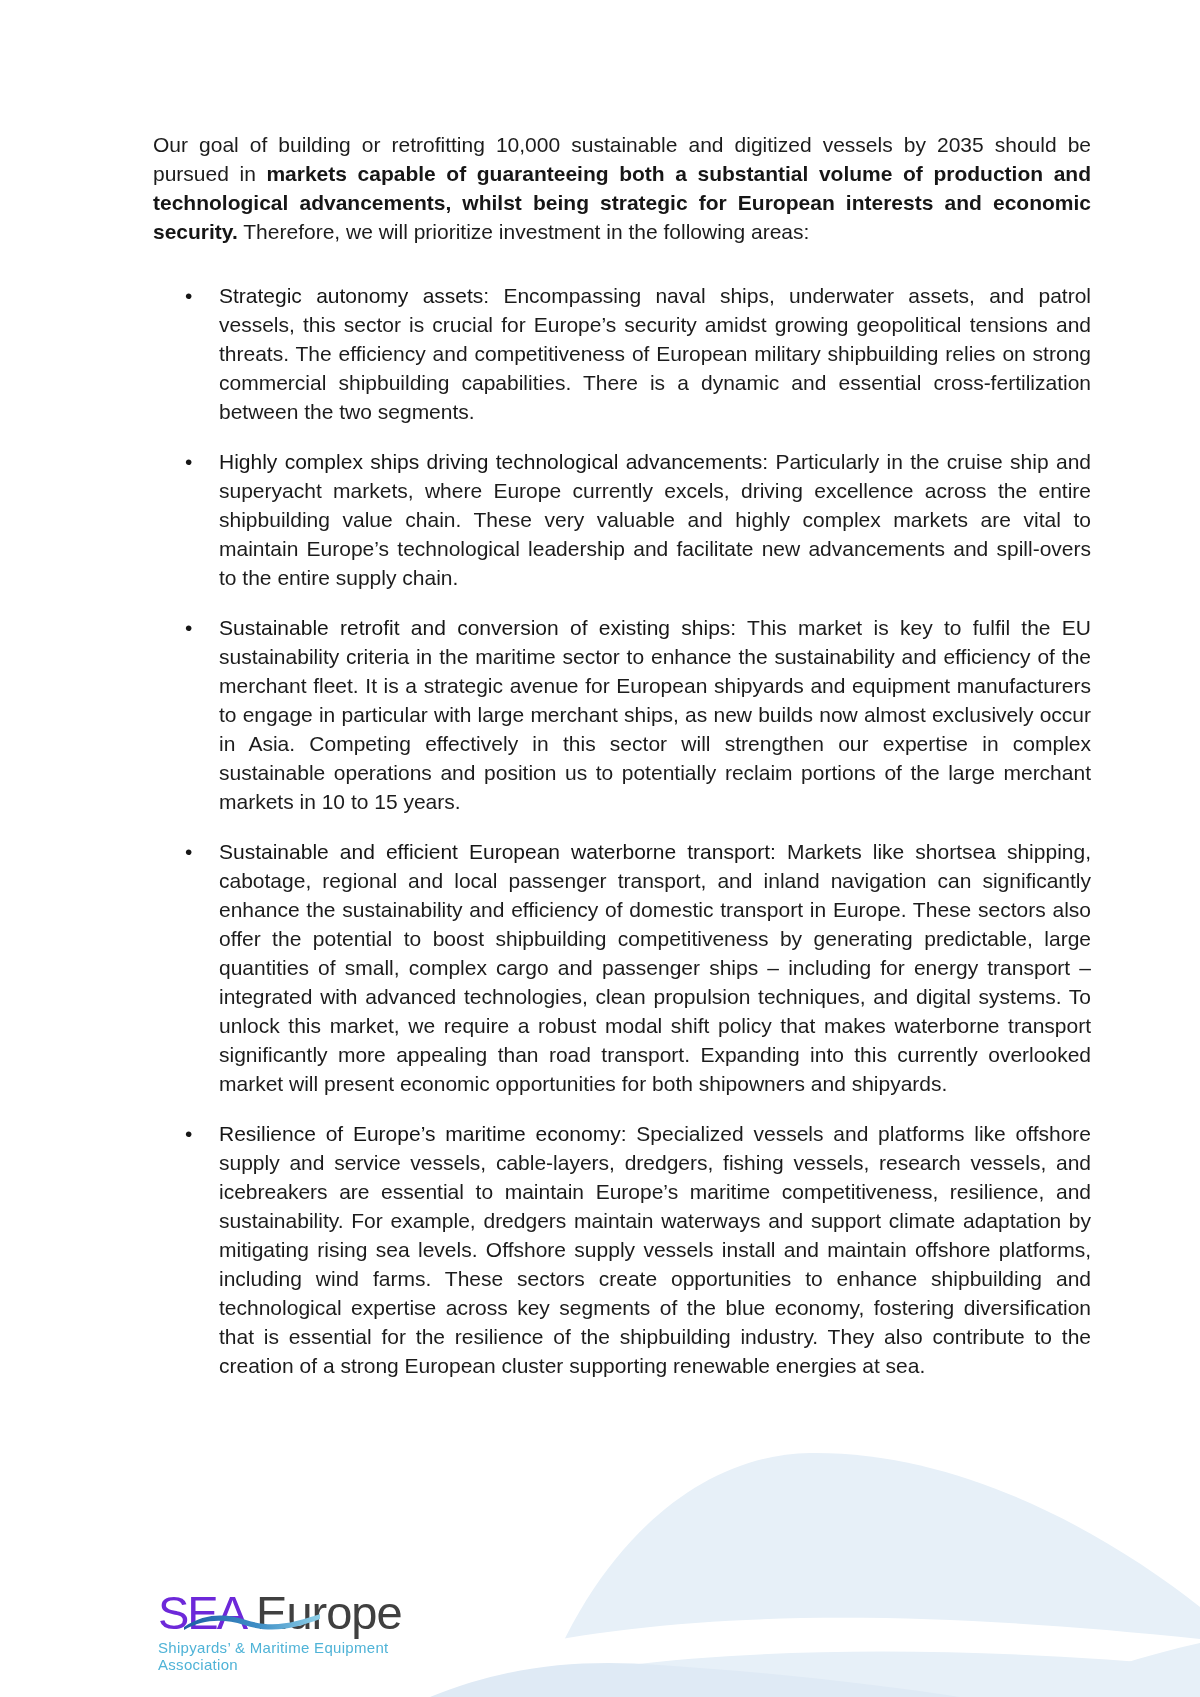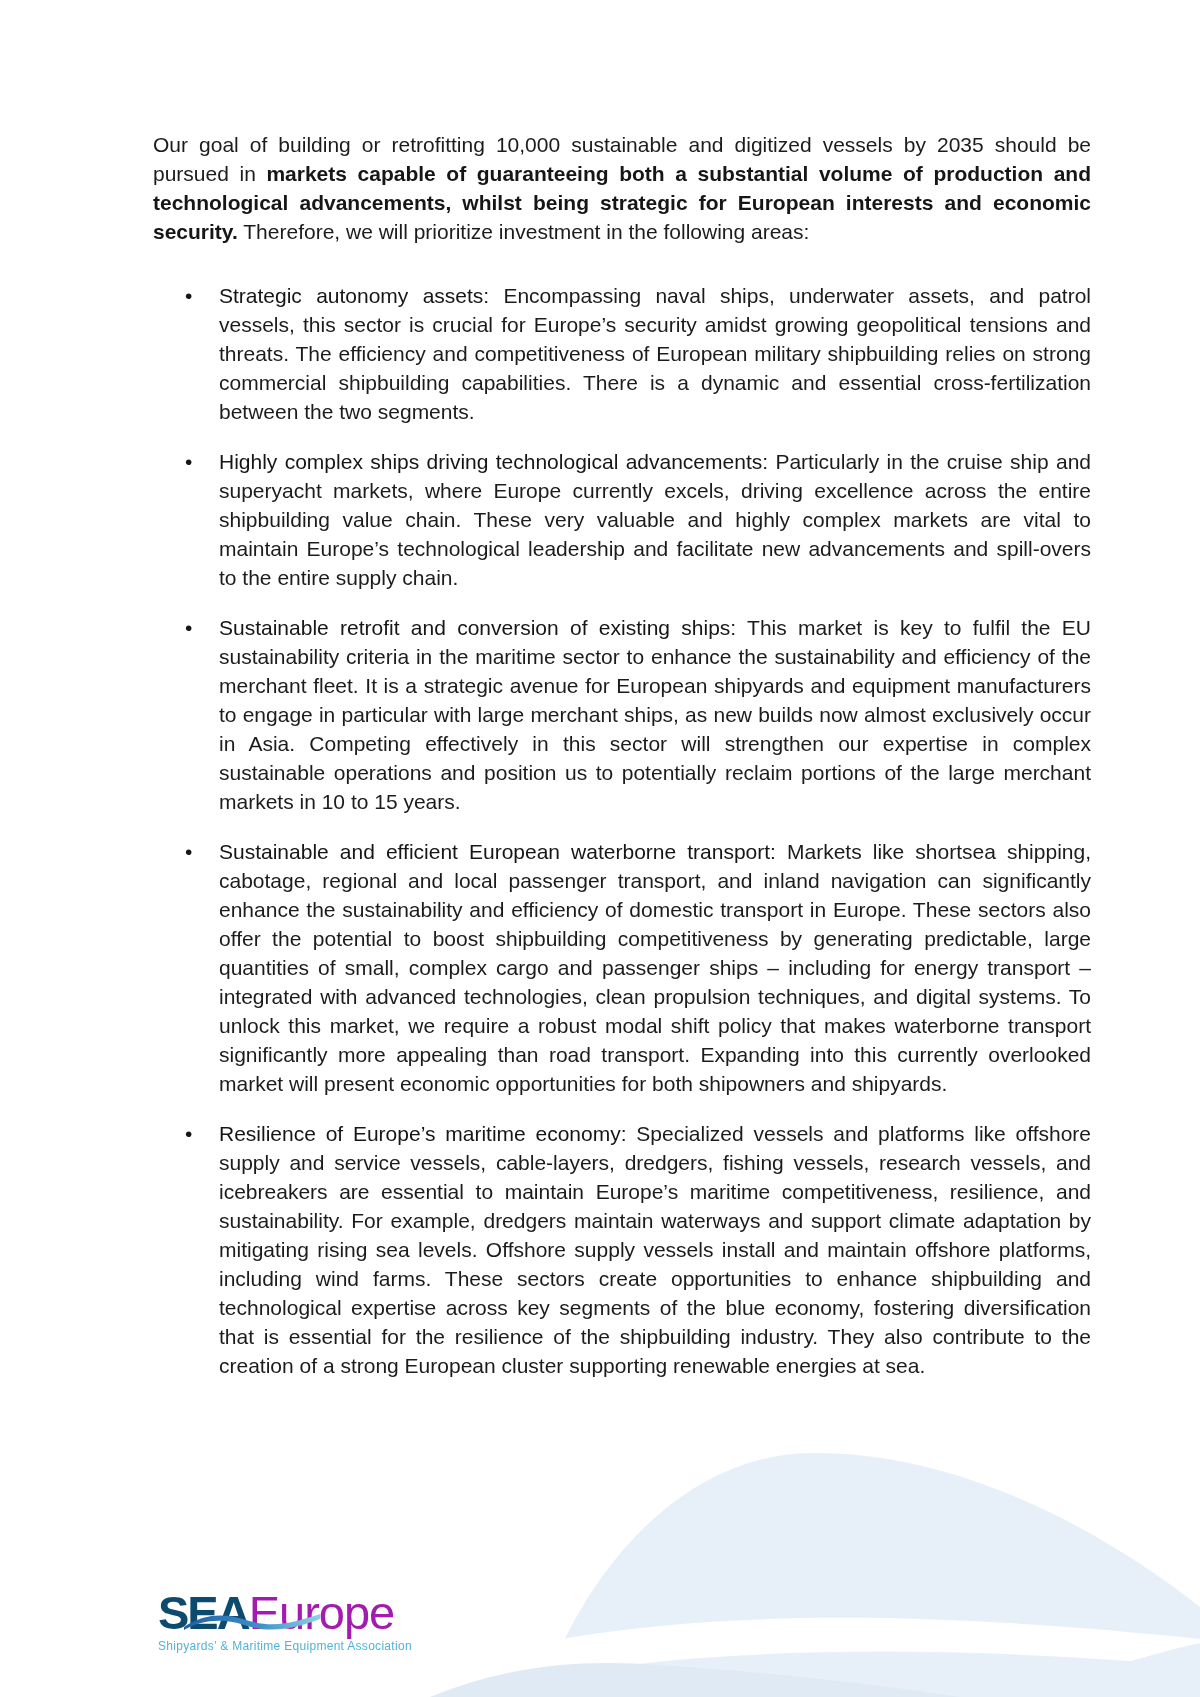--- a/index.html
+++ b/index.html
@@ -69,42 +69,42 @@
     width: 300px;
   }
   .logo-row {
     position: relative;
     display: flex;
     align-items: flex-end;
     white-space: nowrap;
   }
   .logo-sea {
     font-size: 47px;
-    font-weight: 700;
+    font-weight: 400;
     letter-spacing: -2px;
-    color: #0c4a6e;
+    color: #6d28d9;
     line-height: 46px;
   }
   .logo-europe {
     font-size: 47px;
     font-weight: 400;
     letter-spacing: -1px;
-    color: #a21caf;
+    color: #404040;
     line-height: 46px;
-    margin-left: 0;
+    margin-left: 10px;
   }
   .logo-wave {
     position: absolute;
     left: 26px;
     top: 20px;
     width: 136px;
     height: 24px;
   }
   .logo-tagline {
-    font-size: 12px;
+    font-size: 15px;
     letter-spacing: 0.3px;
     color: #4fb3d7;
     margin-top: 3px;
   }
 </style>
 </head>
 <body>
 
 <div class="page">
 

